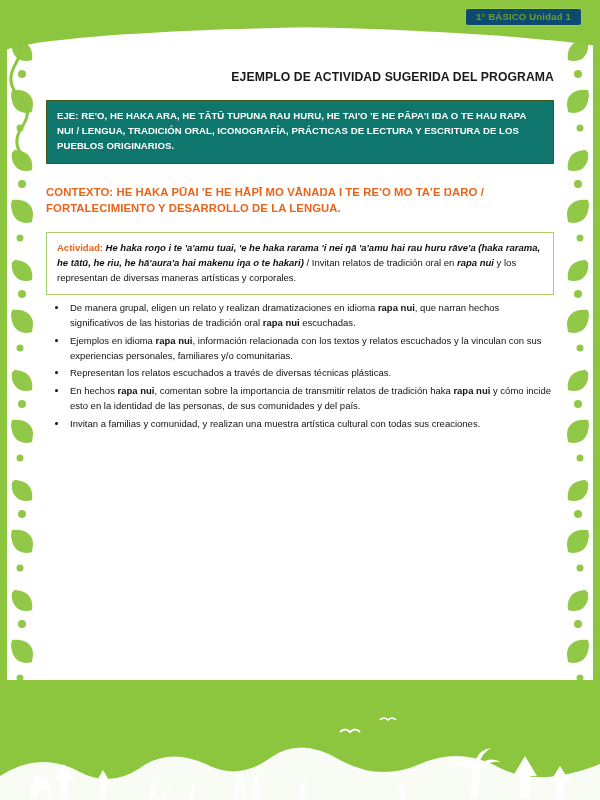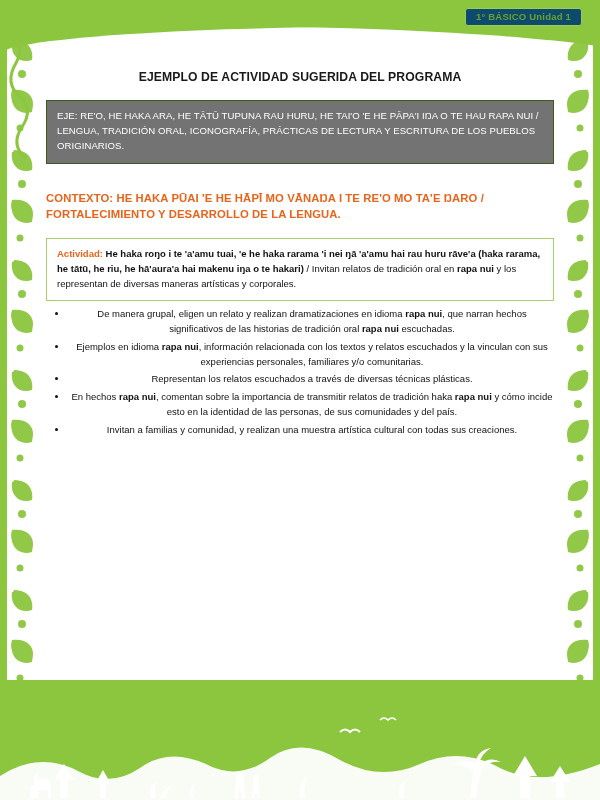--- a/index.html
+++ b/index.html
@@ -82,76 +82,75 @@
 
   
   .content {
     position: absolute;
     top: 62px;
     left: 46px;
     width: 508px;
   }
 
   .doc-title {
-    text-align: center;
+    text-align: right;
     font-size: 12.2px;
     font-weight: bold;
     color: #1a1a1a;
     margin: 8px 0 16px 0;
     letter-spacing: 0.1px;
   }
 
   .eje-box {
-    background: #737373;
+    background: #0f766e;
     color: #ffffff;
     border: 1px solid #3d5a19;
     padding: 8px 10px 9px 10px;
     font-size: 9.6px;
-    font-weight: normal;
+    font-weight: bold;
     line-height: 1.55;
     letter-spacing: 0.05px;
   }
 
   .contexto {
-    margin-top: 26px;
+    margin-top: 20px;
     color: #e8641a;
     font-size: 11.3px;
     font-weight: bold;
     line-height: 1.45;
     letter-spacing: 0.1px;
   }
 
   .actividad-box {
     margin-top: 16px;
     border: 1px solid #a9cf6d;
     background: #ffffff;
     padding: 8px 10px 9px 10px;
     font-size: 9.5px;
     line-height: 1.55;
     color: #111111;
   }
   .actividad-label {
     color: #e8641a;
     font-weight: bold;
   }
-  .actividad-box b { color: #111111; }
+  .actividad-box b { color: #111111; font-style: italic; }
 
   .ejemplos-label {
     margin-top: 14px;
     font-size: 9.5px;
     color: #111111;
   }
 
   ul.ejemplos {
     margin: 6px 0 0 0;
     padding-left: 22px;
     font-size: 9.5px;
     line-height: 1.55;
     color: #111111;
-    text-align: center;
   }
   ul.ejemplos li {
     margin-bottom: 3px;
     padding-left: 2px;
   }
   ul.ejemplos b { font-weight: bold; }
 </style>
 </head>
 <body>
 

